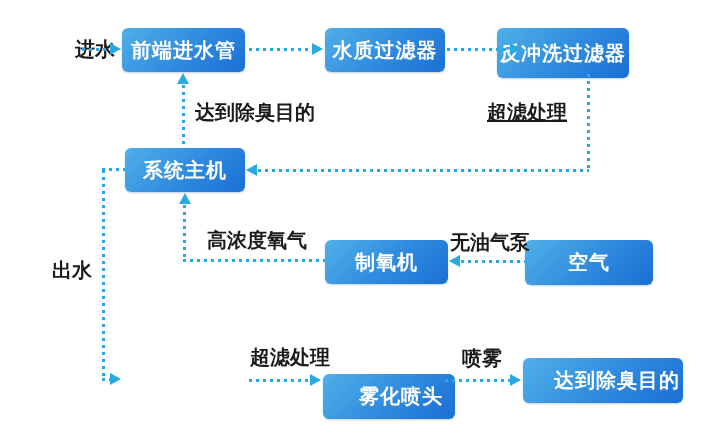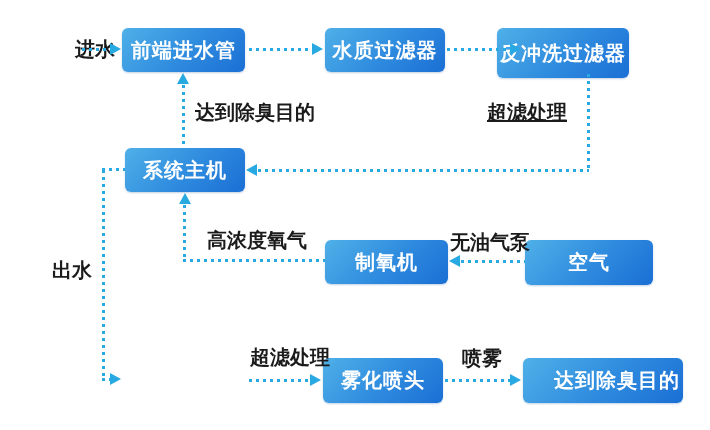--- a/index.html
+++ b/index.html
@@ -26,21 +26,21 @@
     letter-spacing:1px;
     white-space:nowrap;
   }
   #n-inlet-pipe        {left:122px;top:28px; width:123px;height:44px;}
   #n-water-filter      {left:325px;top:28px; width:120px;height:44px;}
   #n-backwash-filter   {left:497px;top:28px; width:132px;height:50px;}
   #n-system-host       {left:125px;top:148px;width:120px;height:44px;}
   #n-oxygen-generator  {left:325px;top:240px;width:123px;height:44px;}
   #n-air               {left:525px;top:240px;width:128px;height:45px;}
   #n-hp-pump           {left:123px;top:357px;width:124px;height:46px;}
-  #n-nozzle            {left:323px;top:358px;width:120px;height:45px;}
+  #n-nozzle            {left:323px;top:374px;width:108px;height:45px;padding-left:24px;}
   #n-goal              {left:523px;top:358px;width:132px;height:45px;padding-left:28px;}
   
   .lbl{
     position:absolute;
     color:var(--ink);
     font-size:20px;font-weight:bold;
     white-space:nowrap;
     line-height:1;
   }
   #l-water-in {left:37px; top:39px;margin-left:38px;}

